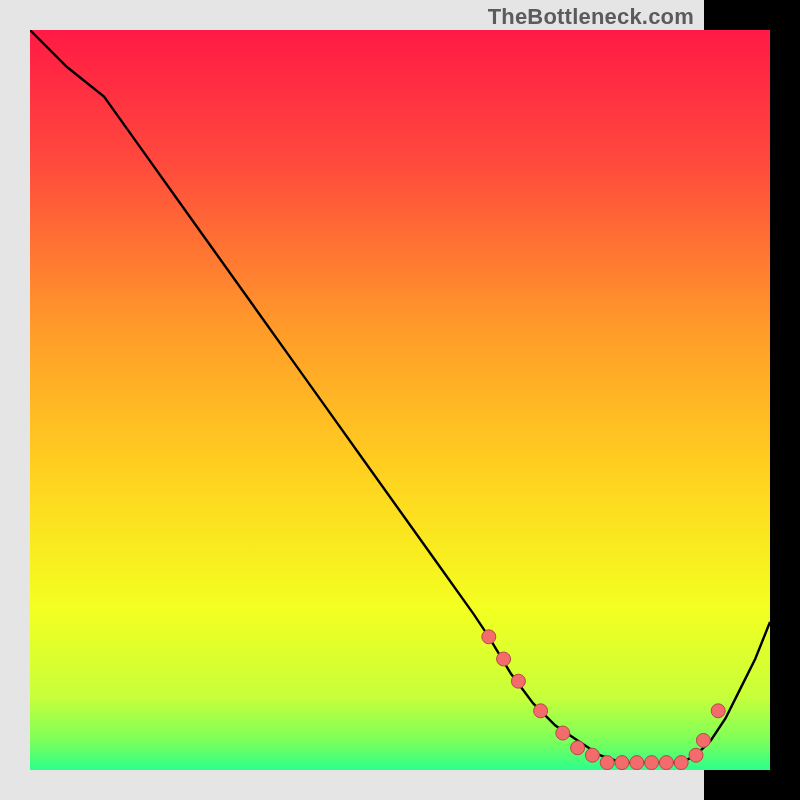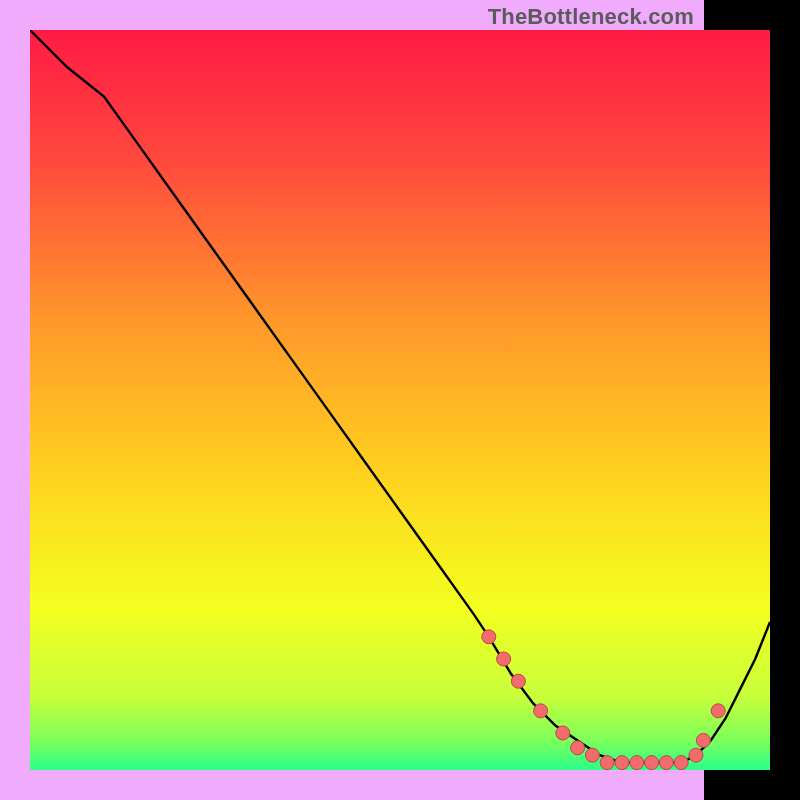--- a/index.html
+++ b/index.html
@@ -8,21 +8,21 @@
     width: 800px;
     height: 800px;
     background: #000;
     font-family: Arial, Helvetica, sans-serif;
     overflow: hidden;
   }
   .frame {
     position: relative;
     width: 704px;
     height: 800px;
-    background: #f0abfc;
+    background: #e5e5e5;
   }
   .watermark {
     position: absolute;
     top: 4px;
     right: 10px;
     color: #5b5b5b;
     font-size: 22px;
     font-weight: 600;
     letter-spacing: 0.2px;
     user-select: none;

